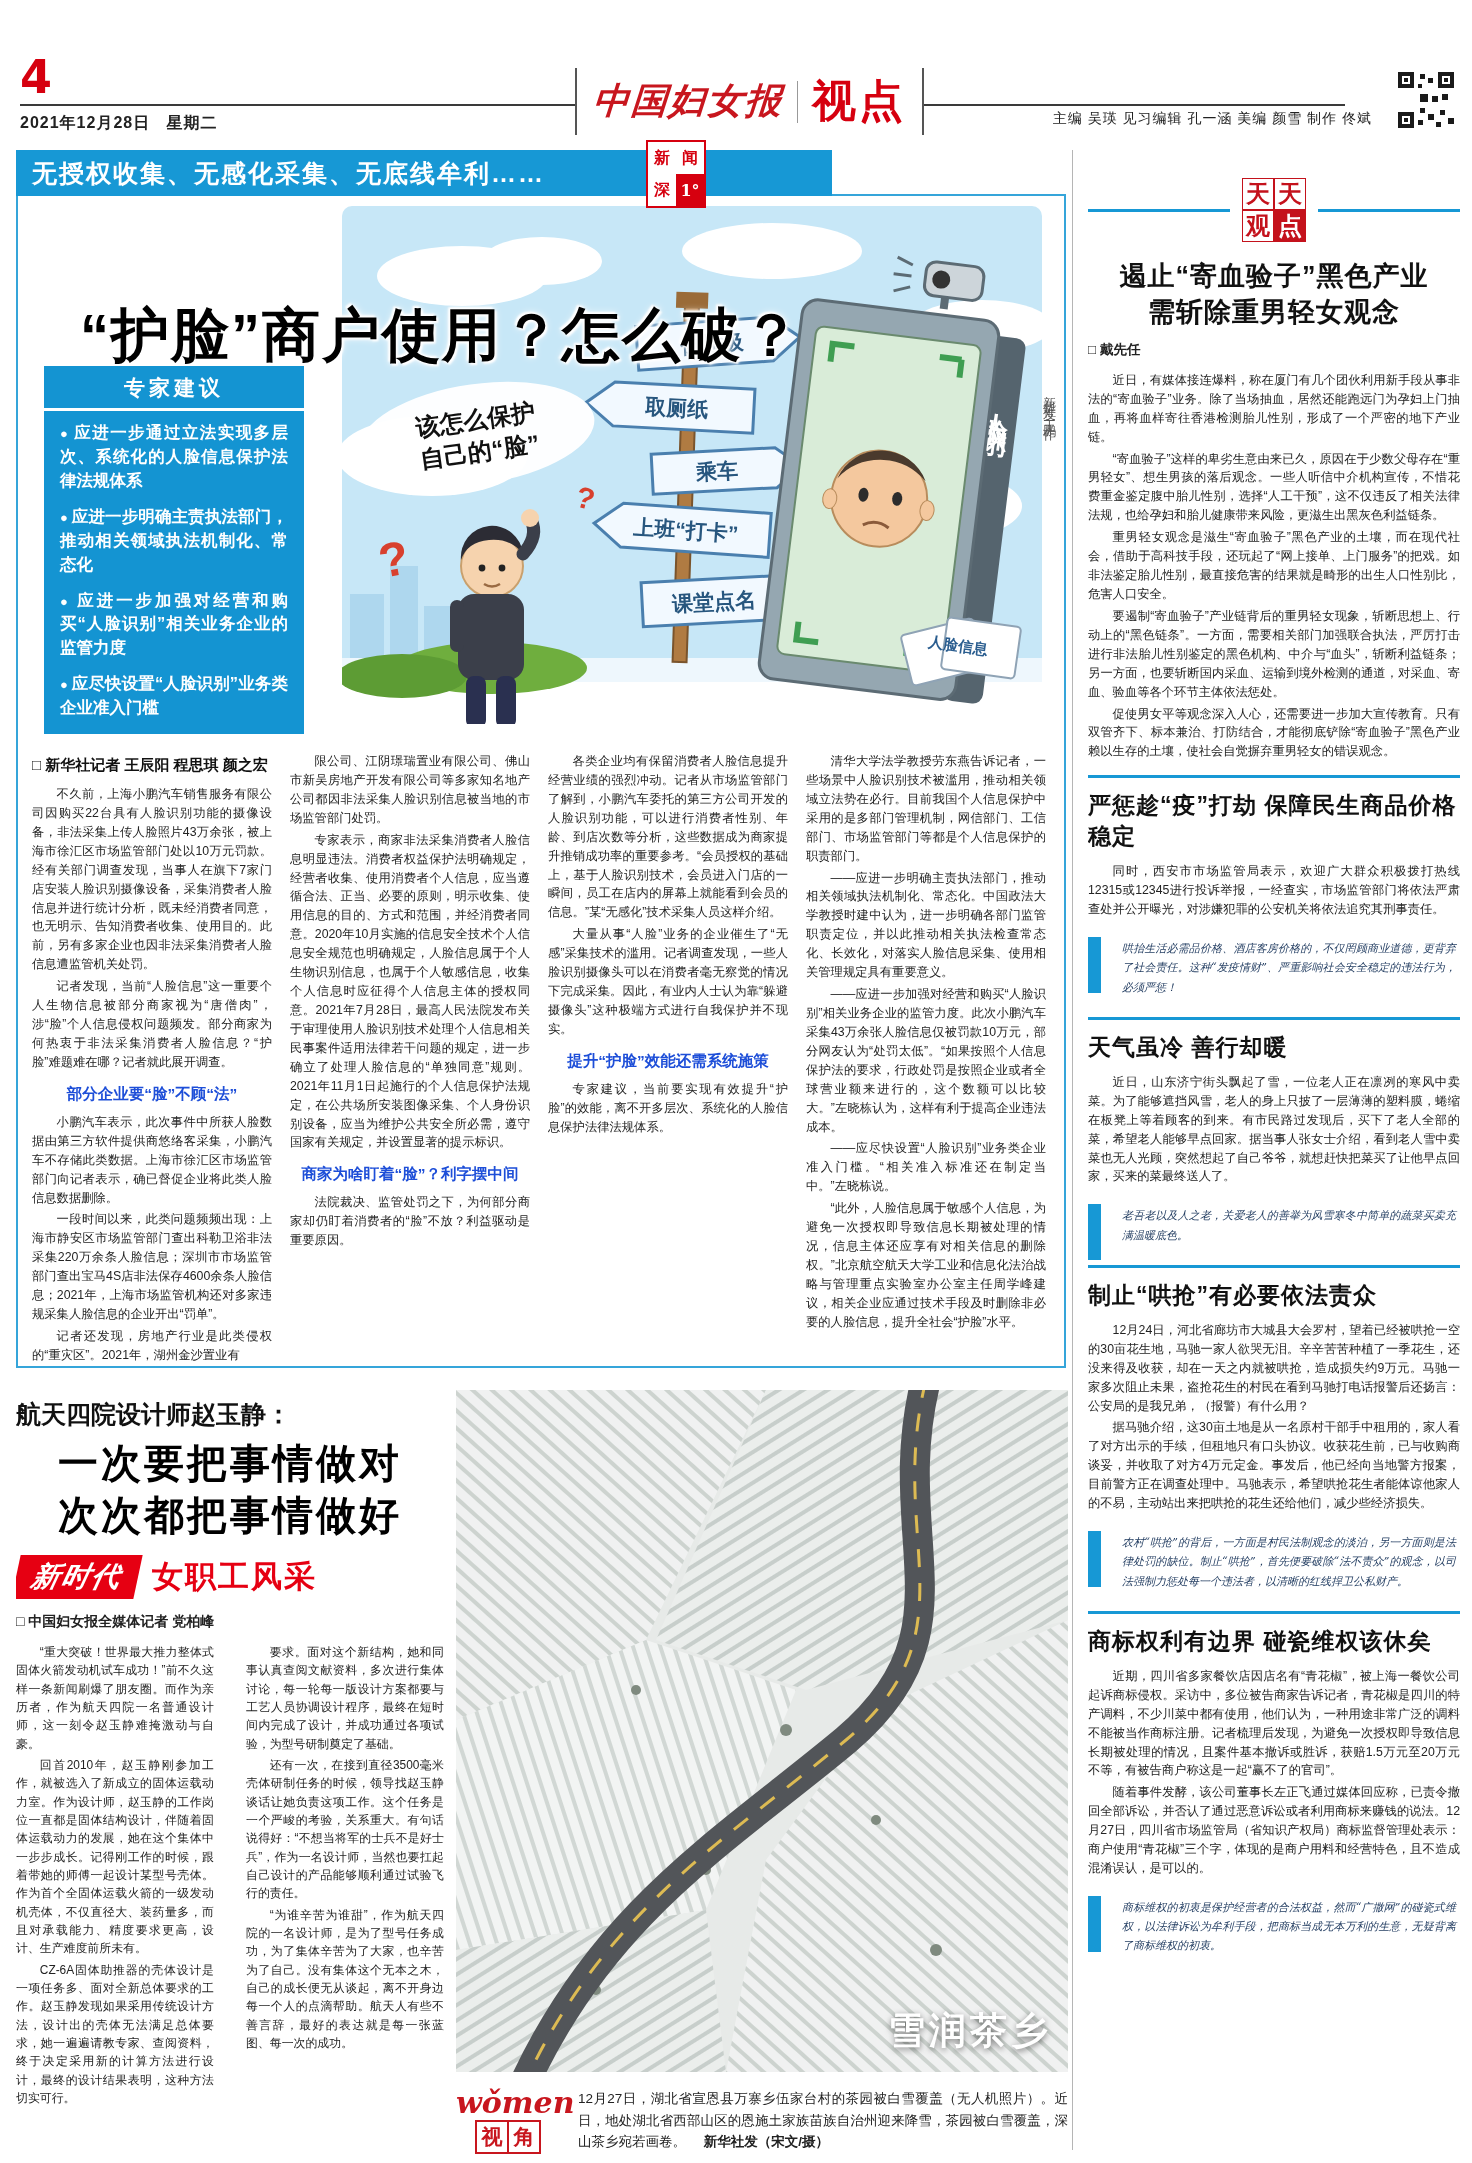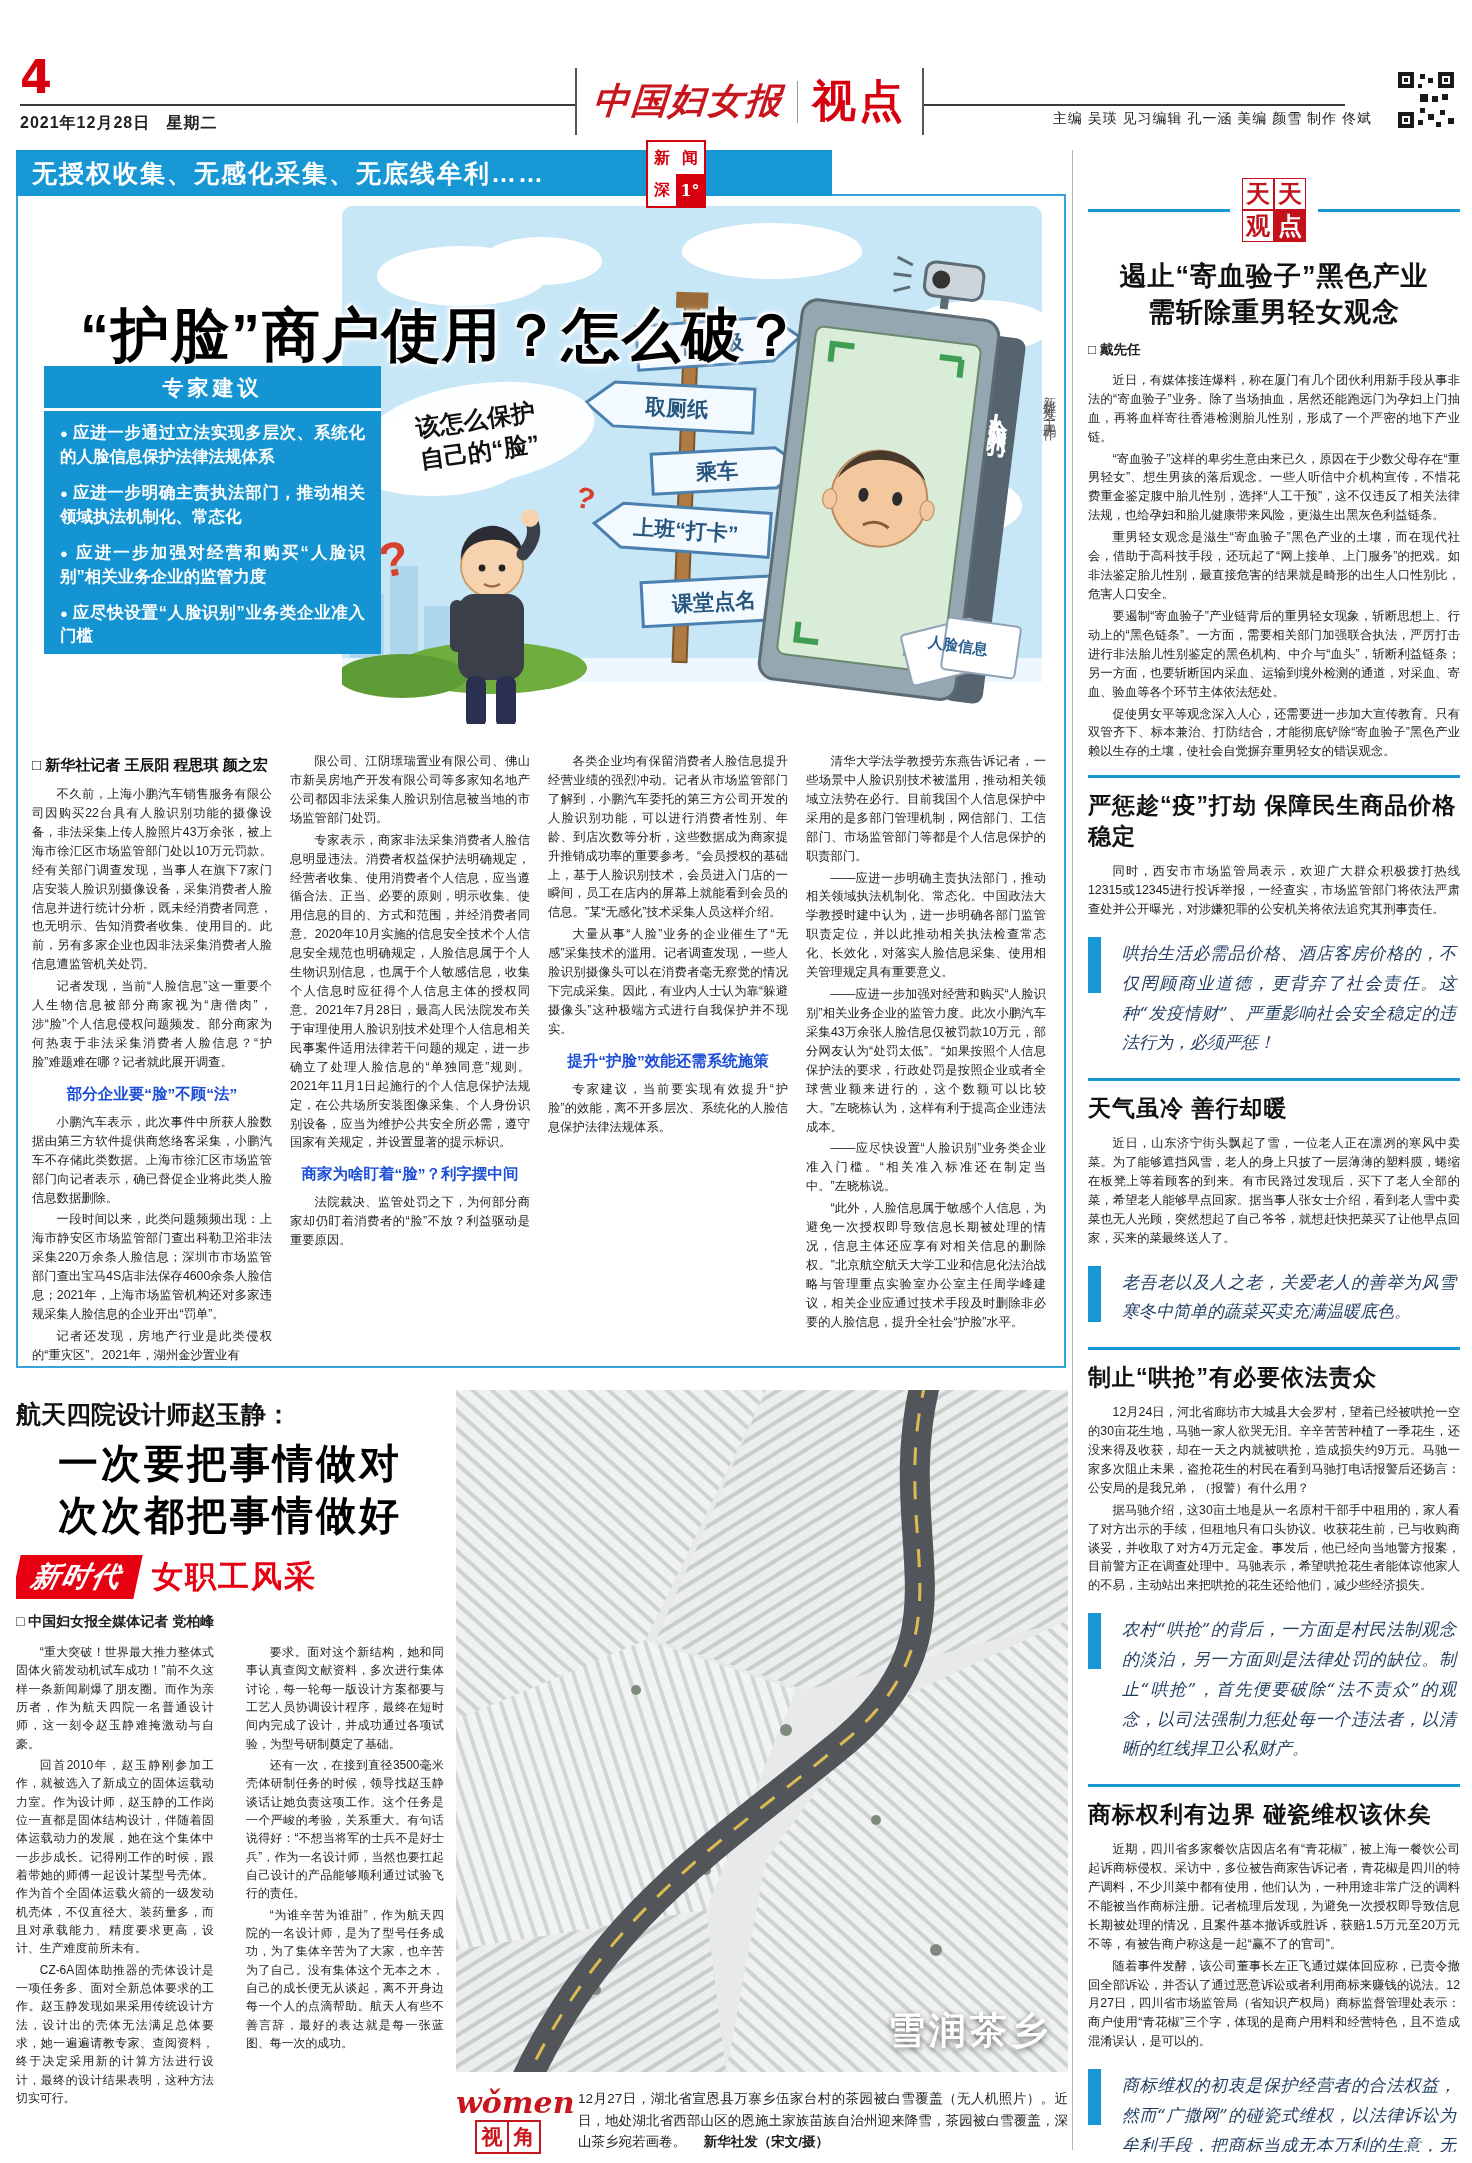--- a/index.html
+++ b/index.html
@@ -23,21 +23,21 @@
   .badge{position:absolute;left:630px;top:-10px;width:60px;height:68px;background:#fff;border:2px solid #d6000f;
          display:grid;grid-template-columns:1fr 1fr;z-index:3;box-sizing:border-box;}
   .badge span{display:flex;align-items:center;justify-content:center;font-weight:900;font-size:16px;color:#d6000f;font-family:"DejaVu Serif",serif;}
   .badge .inv{background:#d6000f;color:#fff;}
   .frame{position:absolute;left:0;top:44px;right:0;bottom:0;border:2px solid #35a5da;box-sizing:border-box;padding:10px 14px;}
   .art-zone{position:relative;height:522px;}
   .cartoon{position:absolute;right:2px;top:0;}
   .credit-vert{position:absolute;right:-8px;top:180px;writing-mode:vertical-rl;font-size:13px;color:#555;letter-spacing:4px;}
   .main-headline{position:absolute;left:48px;top:52px;z-index:4;font-size:58px;font-weight:900;color:#000;letter-spacing:2px;
     text-shadow:0 0 4px #fff,0 0 8px #fff,2px 2px 2px #fff,-2px -2px 2px #fff;white-space:nowrap;}
-  .expert{position:absolute;left:12px;top:160px;width:337px;background:#1494d2;z-index:4;padding-bottom:4px;}
+  .expert{position:absolute;left:12px;top:160px;width:260px;background:#1494d2;z-index:4;padding-bottom:12px;}
   .expert .etitle{color:#fff;font-size:21px;font-weight:bold;text-align:center;padding:8px 0 6px;border-bottom:3px solid #fff;letter-spacing:4px;}
   .expert-li{color:#fff;font-size:16.5px;font-weight:bold;line-height:1.45;padding:10px 16px 2px;text-align:justify;}
   .expert-li::before{content:"● ";font-size:13px;}
   .byline{font-size:15px;font-weight:bold;margin:4px 0 10px;color:#111;}
   .cols{display:flex;gap:18px;margin-top:24px;height:620px;overflow:hidden;}
   .col{width:240px;overflow:hidden;}
   .para{font-size:12.3px;line-height:1.54;text-align:justify;text-indent:2em;margin:0 0 3px;color:#232323;}
   .col-subhead{font-size:15.5px;font-weight:bold;text-align:center;margin:12px 0 8px;color:#1d4ed8;}
   
   .right-col{position:absolute;left:1088px;top:150px;width:372px;height:2002px;overflow:hidden;}
@@ -46,21 +46,21 @@
   .ttgd .logo{display:grid;grid-template-columns:32px 32px;grid-template-rows:32px 32px;}
   .ttgd .logo span{display:flex;align-items:center;justify-content:center;font-family:"DejaVu Serif",serif;font-weight:bold;font-size:24px;color:#c4121c;border:1.5px solid #c4121c;}
   .ttgd .logo .inv{background:#c4121c;color:#fff;}
   .r-head{font-size:27px;font-weight:900;color:#111;text-align:center;line-height:1.35;letter-spacing:1px;margin:2px 0 10px;}
   .r-byline{font-size:13.5px;font-weight:bold;margin:6px 0 12px;}
   .blue-hr{border:none;height:3px;background:#1798d5;margin:14px 0 12px;}
   .seg-logo{font-weight:900;font-size:30px;letter-spacing:2px;margin:2px 0 12px;}
   .seg-a{color:#1798d5;} .seg-b{color:#a9d9f2;} 
   .seg-title{font-size:23px;font-weight:900;color:#111;margin:4px 0 10px;letter-spacing:1px;}
   .quote{position:relative;margin:14px 0 4px;padding:6px 4px 6px 34px;font-family:"DejaVu Serif",serif;font-style:italic;
-         font-size:17px;line-height:1.75;color:#1f3a5f;text-align:justify;}
+         font-size:11px;line-height:1.75;color:#1f3a5f;text-align:justify;}
   .quote::before{content:"";position:absolute;left:0;top:4px;width:13px;height:56px;background:#1798d5;}
   
   .feature{position:absolute;left:16px;top:1388px;width:1050px;height:772px;}
   .f-left{position:absolute;left:0;top:0;width:428px;height:772px;overflow:hidden;}
   .kicker{font-family:"DejaVu Serif",serif;font-size:25px;font-weight:bold;color:#111;margin:10px 0 6px;}
   .f-head{font-size:40px;font-weight:900;text-align:center;line-height:1.3;letter-spacing:3px;color:#000;margin:4px 0 14px;}
   .nst-row{display:flex;align-items:center;gap:14px;margin:6px 0 14px;}
   .nst{background:#e60012;color:#fff;font-style:italic;font-weight:900;font-size:28px;padding:3px 16px;transform:skewX(-12deg);letter-spacing:2px;}
   .nst-label{color:#e60012;font-weight:900;font-size:31px;letter-spacing:2px;}
   .f-byline{font-size:14px;font-weight:bold;margin:2px 0 12px;}

